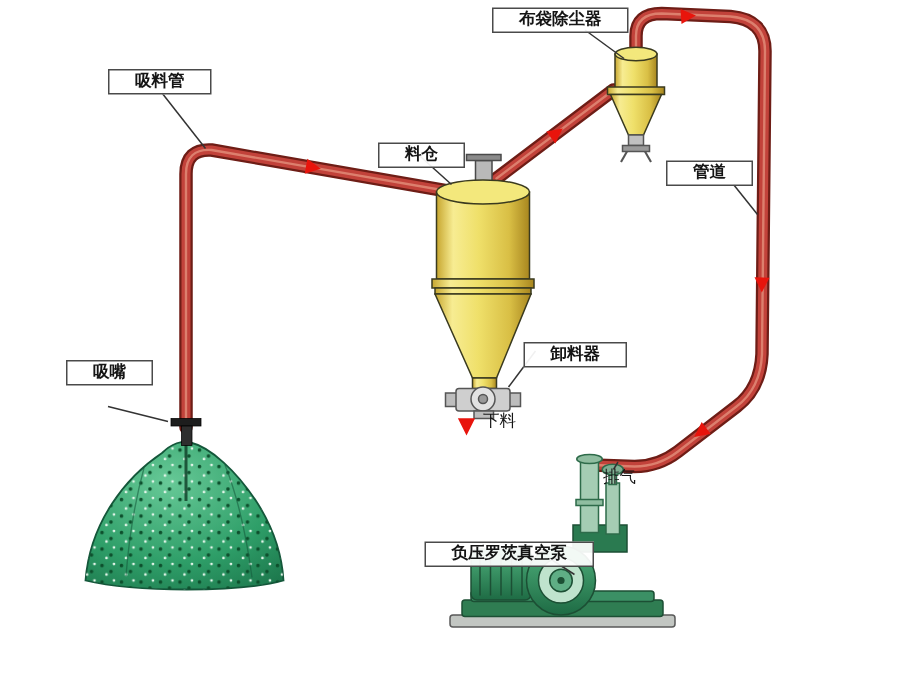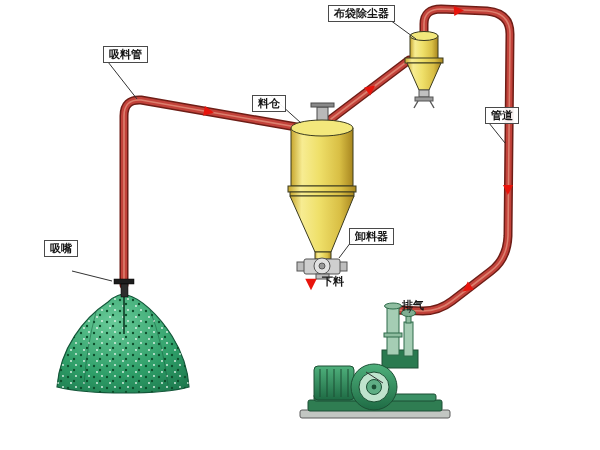--- a/index.html
+++ b/index.html
@@ -4,24 +4,24 @@
 <style>
   html,body{margin:0;padding:0;background:#ffffff;}
   .stage{
     position:relative;width:600px;height:450px;background:#ffffff;
     font-family:"Liberation Sans","DejaVu Sans",sans-serif;overflow:hidden;
   }
   .stage svg{position:absolute;inset:0;display:block;}
   .label-box{
     position:absolute;font-size:11px;line-height:15px;font-weight:600;color:#151515;
     border:1px solid #4a4a4a;background:rgba(255,255,255,.93);
-    padding:0 5px;white-space:nowrap;z-index:5;
+    padding:0 17px;white-space:nowrap;z-index:5;
   }
   .label-plain{
-    position:absolute;font-size:11px;line-height:14px;font-weight:700;color:#151515;
+    position:absolute;font-size:11px;line-height:14px;font-weight:400;color:#151515;
     white-space:nowrap;z-index:5;
   }
 </style>
 </head>
 <body>
 
 <div class="stage">
 
   <svg viewBox="0 0 600 450" aria-hidden="true">
     <defs>
@@ -154,22 +154,23 @@
       <line x1="390" y1="20" x2="416" y2="39"></line>
       <line x1="271" y1="96" x2="301" y2="123"></line>
       <line x1="489" y1="123" x2="505" y2="143"></line>
       <line x1="72" y1="271" x2="112" y2="281"></line>
       <line x1="357" y1="234" x2="339" y2="258"></line>
       <line x1="366" y1="372" x2="383" y2="383"></line>
       <line x1="412" y1="308" x2="409" y2="313"></line>
     </g>
   </svg>
 
-  <div class="label-box" style="left:103px;top:46px">吸料管</div>
+  <div class="label-box" style="left:72px;top:46px">吸料管</div>
   <div class="label-box" style="left:328px;top:5px">布袋除尘器</div>
   <div class="label-box" style="left:252px;top:95px">料仓</div>
-  <div class="label-box" style="left:485px;top:107px">管道</div>
+  <div class="label-box" style="left:444px;top:107px">管道</div>
   <div class="label-box" style="left:44px;top:240px">吸嘴</div>
   <div class="label-box" style="left:349px;top:228px">卸料器</div>
+  <div class="label-box" style="left:283px;top:361px">负压罗茨真空泵</div>
   <div class="label-plain" style="left:322px;top:274px">下料</div>
-  <div class="label-plain" style="left:402px;top:298px">排气</div>
+  <div class="label-plain" style="left:402px;top:311px">排气</div>
 
 </div>
 
 </body></html>

